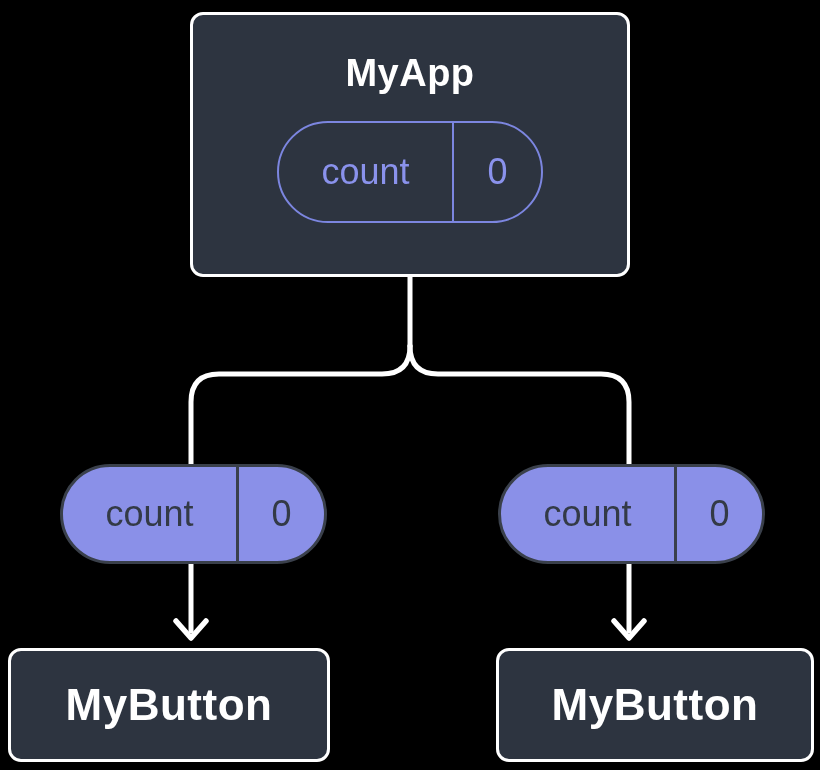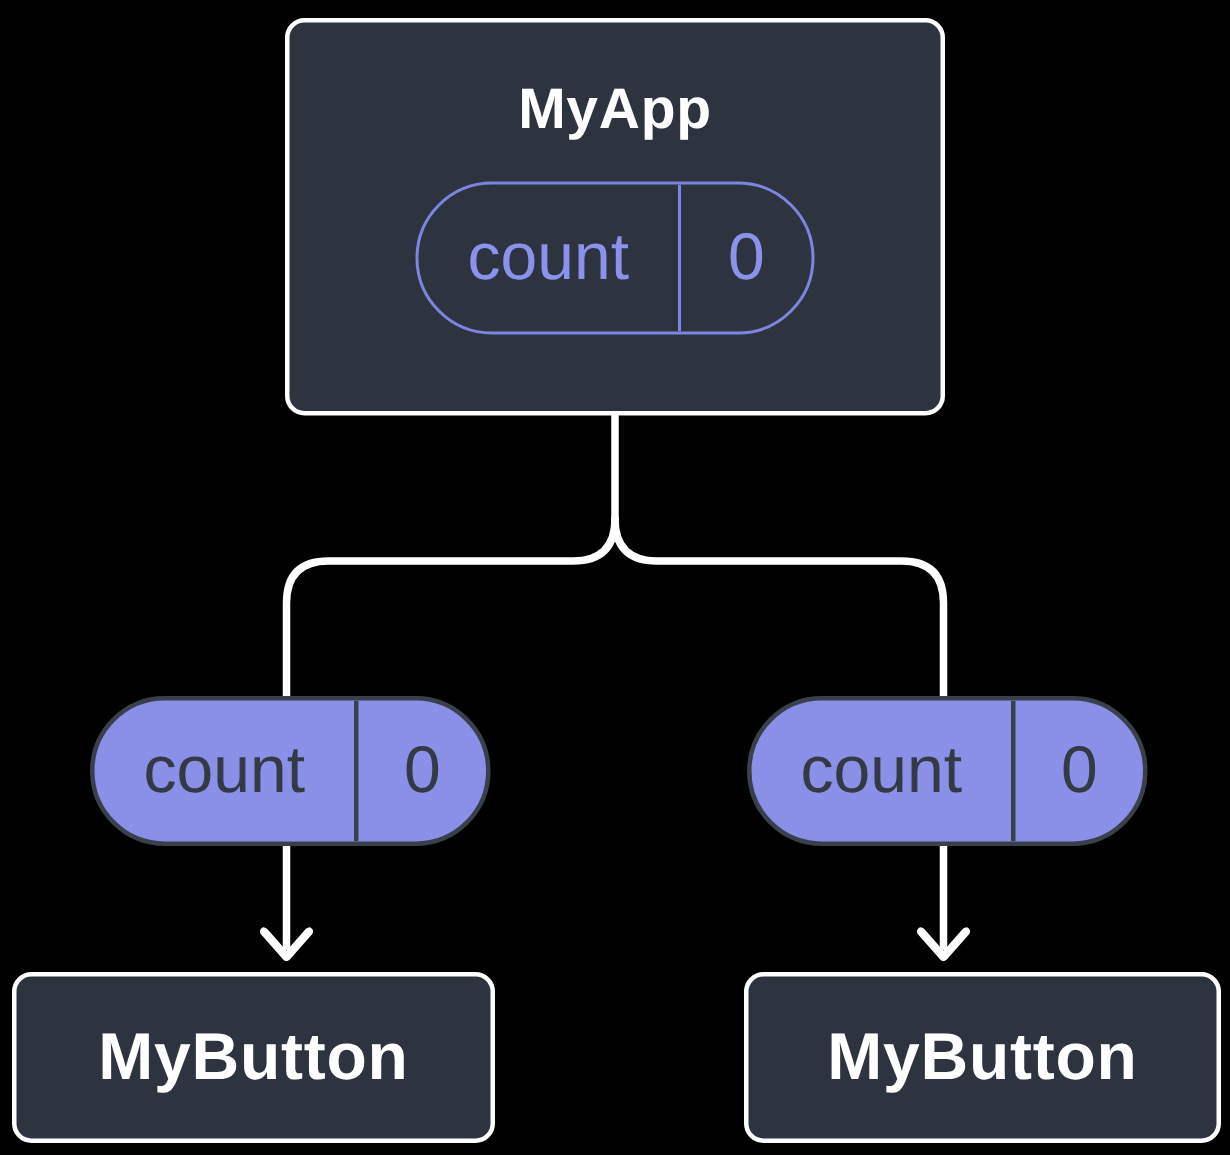--- a/index.html
+++ b/index.html
@@ -29,21 +29,21 @@
   }
   .node-title{
     font-size:38px;font-weight:700;letter-spacing:.5px;color:var(--node-text);
     text-align:center;line-height:1.2;
   }
   #app-node{left:190px;top:12px;width:440px;height:265px;display:flex;flex-direction:column;align-items:center;}
   #app-node .node-title{margin-top:36px;}
   .pill{
     box-sizing:border-box;display:flex;align-items:stretch;z-index:1;
     border-radius:52px;overflow:hidden;
-    font-size:44px;line-height:1;
+    font-size:36px;line-height:1;
   }
   .pill-section{display:flex;align-items:center;justify-content:center;}
   .pill-name{flex:0 0 173px;}
   .pill-value{flex:1 1 auto;}
   .pill.outline{
     width:266px;height:102px;margin-top:24px;
     border:2.5px solid var(--pill-outline);
     color:var(--pill-outline-text);
     background:transparent;
   }

